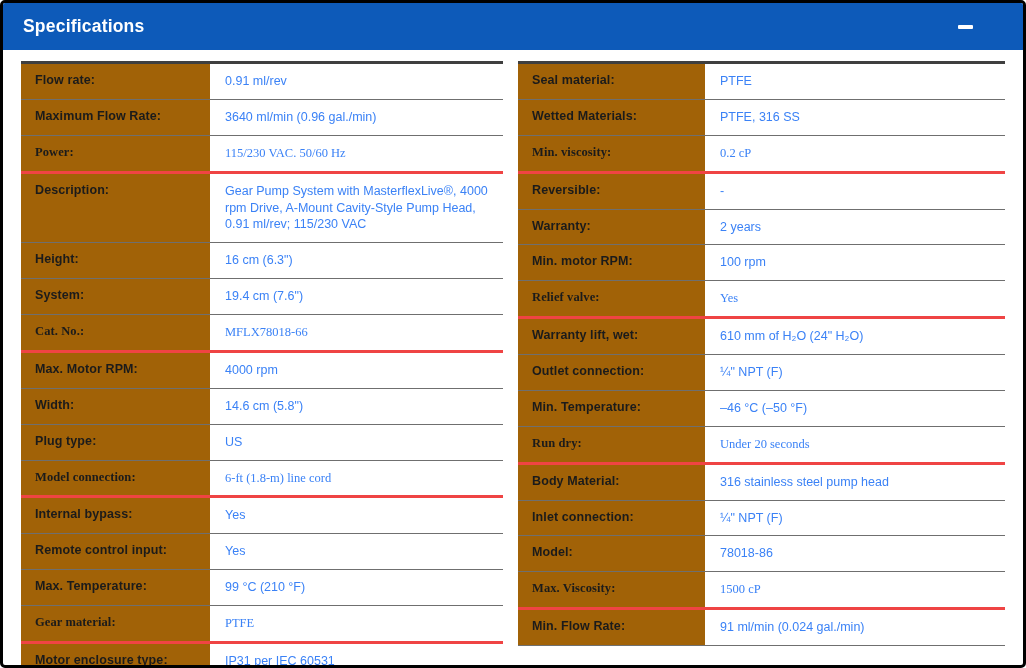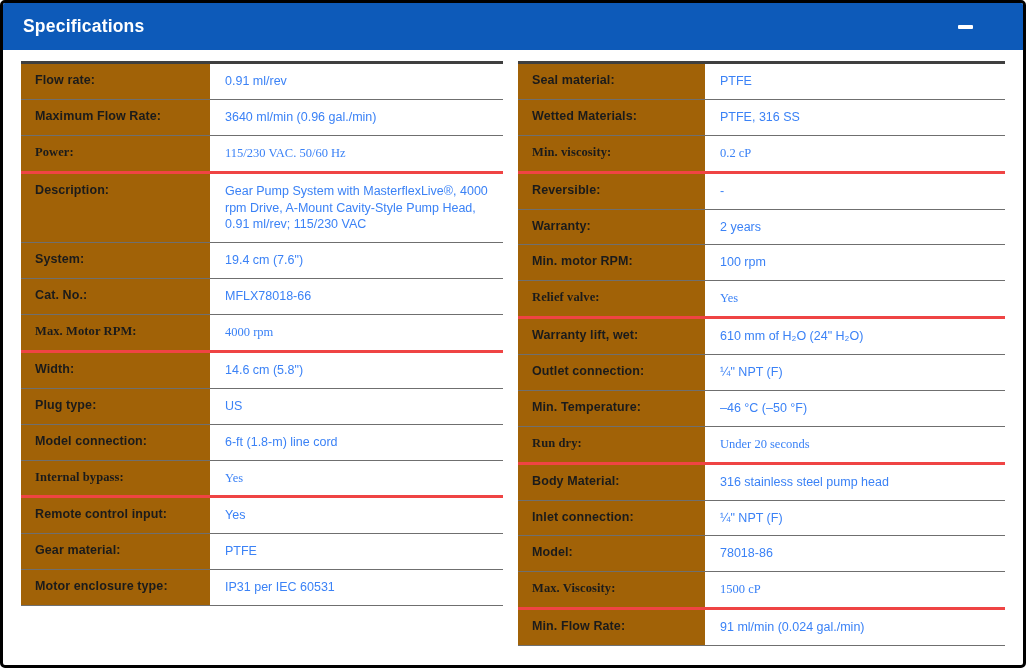--- a/index.html
+++ b/index.html
@@ -102,20 +102,24 @@
           </tr>
           <tr>
             <td class="label">Power:</td>
             <td class="value">115/230 VAC. 50/60 Hz</td>
           </tr>
           <tr>
             <td class="label">Description:</td>
             <td class="value">Gear Pump System with MasterflexLive®, 4000 rpm Drive, A-Mount Cavity-Style Pump Head, 0.91 ml/rev; 115/230 VAC</td>
           </tr>
           <tr>
+            <td class="label">Height:</td>
+            <td class="value">16 cm (6.3")</td>
+          </tr>
+          <tr>
             <td class="label">System:</td>
             <td class="value">19.4 cm (7.6")</td>
           </tr>
           <tr>
             <td class="label">Cat. No.:</td>
             <td class="value">MFLX78018-66</td>
           </tr>
           <tr>
             <td class="label">Max. Motor RPM:</td>
             <td class="value">4000 rpm</td>
@@ -132,20 +136,24 @@
             <td class="label">Model connection:</td>
             <td class="value">6-ft (1.8-m) line cord</td>
           </tr>
           <tr>
             <td class="label">Internal bypass:</td>
             <td class="value">Yes</td>
           </tr>
           <tr>
             <td class="label">Remote control input:</td>
             <td class="value">Yes</td>
+          </tr>
+          <tr>
+            <td class="label">Max. Temperature:</td>
+            <td class="value">99 °C (210 °F)</td>
           </tr>
           <tr>
             <td class="label">Gear material:</td>
             <td class="value">PTFE</td>
           </tr>
           <tr>
             <td class="label">Motor enclosure type:</td>
             <td class="value">IP31 per IEC 60531</td>
           </tr>
         </tbody>

